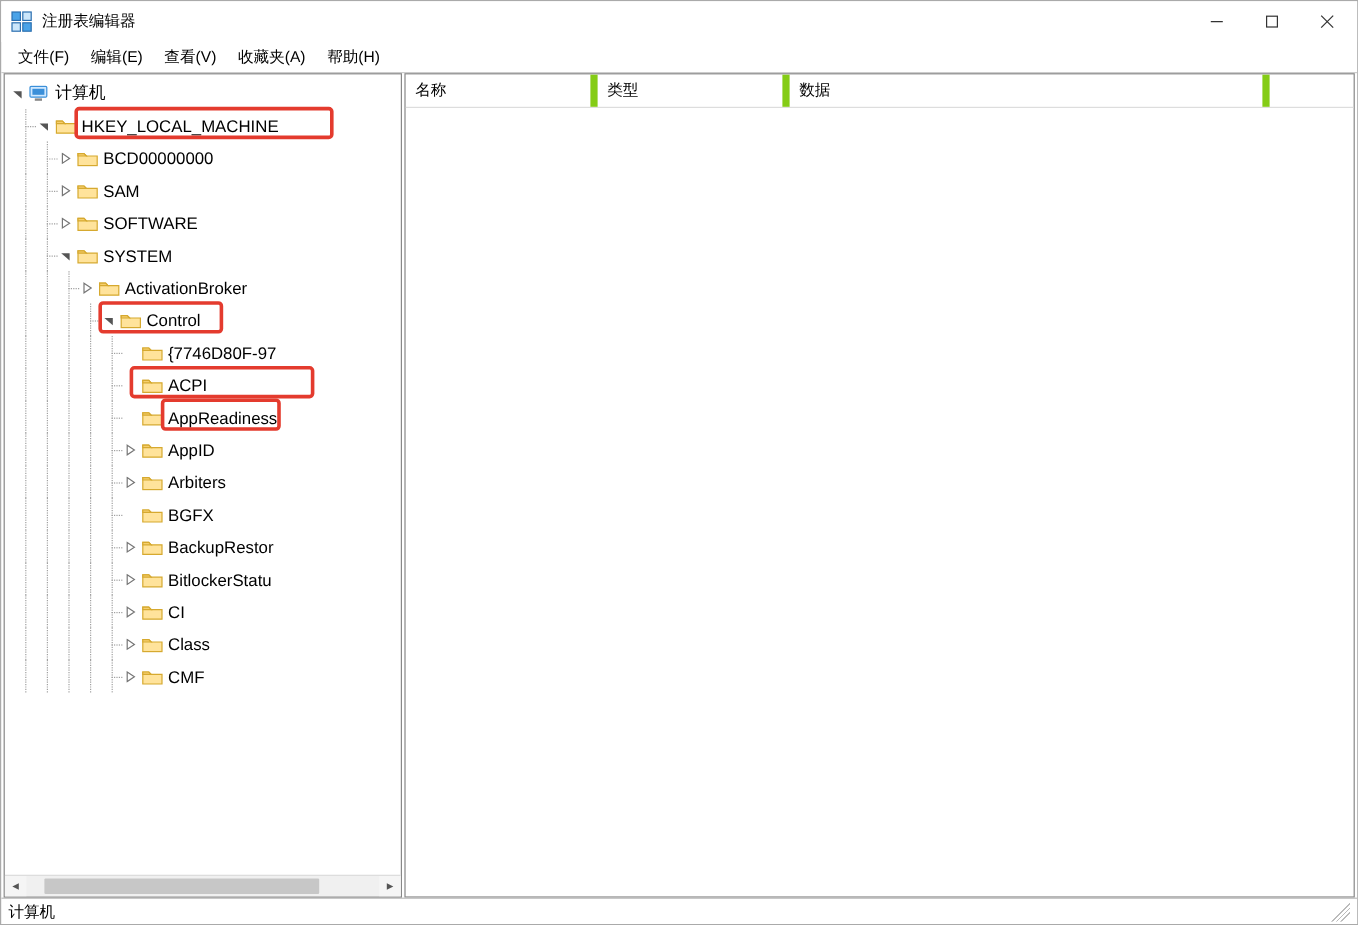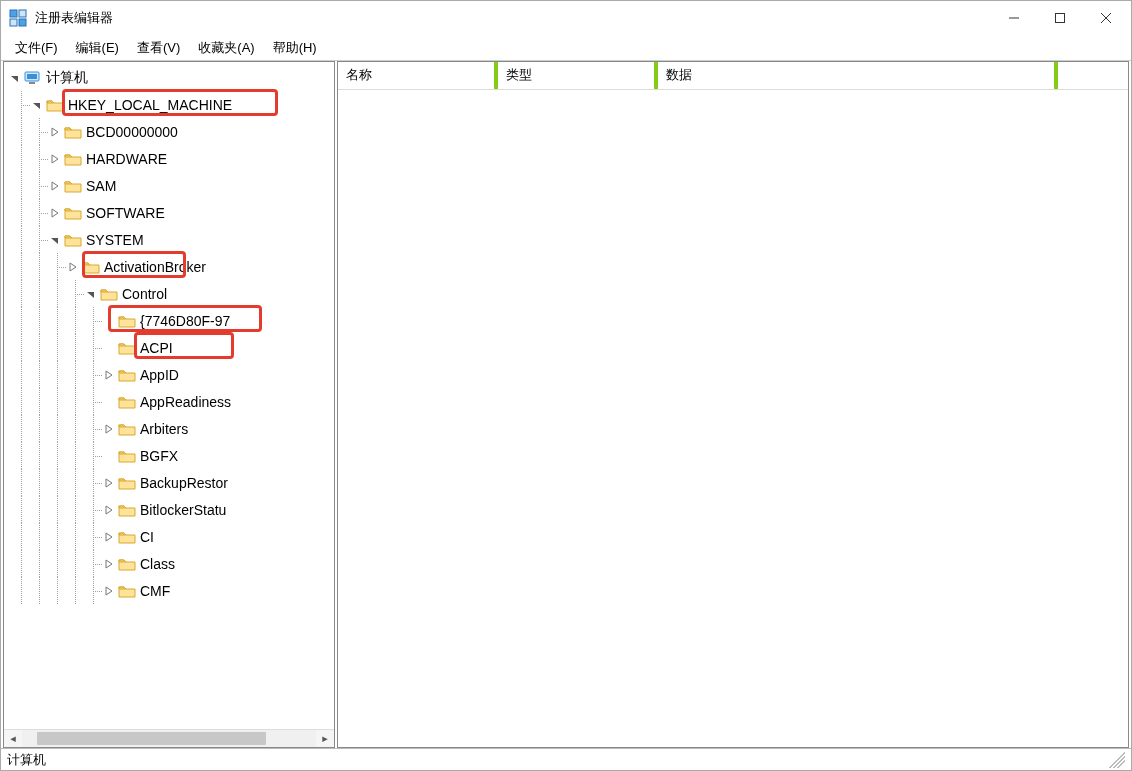--- a/index.html
+++ b/index.html
@@ -79,21 +79,21 @@
     display:flex;
     flex-direction:column;
     overflow:hidden;
   }
   .list-header {
     display:flex;
     height: 28px;
     border-bottom: 1px solid #ddd;
   }
   .list-header .col {
-    border-right: 4px solid #84cc16;
+    border-right: 6px solid #84cc16;
     padding: 4px 8px;
     font-size: 13px;
   }
   .list-body { flex:1; }
   
   .statusbar {
     height: 22px;
     border-top: 1px solid #bbb;
     padding: 2px 6px;
     font-size: 13px;
@@ -286,37 +286,20 @@
               <svg width="10" height="10" viewBox="0 0 10 10">
                 <path d="M2 1 L8 5 L2 9 Z" fill="none" stroke="#777" stroke-width="1"></path>
               </svg>
             </span>
             <span class="folder-icon">
               <svg width="18" height="14" viewBox="0 0 18 14">
                 <path d="M1 3 L6 3 L8 5 L17 5 L17 13 L1 13 Z" fill="#ffe39b" stroke="#d6a92f"></path>
                 <path d="M1 3 L6 3 L8 5 L1 5 Z" fill="#f6cf6f" stroke="#d6a92f"></path>
               </svg>
             </span>
-            <span class="label">HARDWARE</span>
-          </div>
-          <div class="row">
-            <span class="guide" style="width:8px"></span>
-            <span class="guide v"></span>
-            <span class="guide m"></span>
-            <span class="expander ">
-              <svg width="10" height="10" viewBox="0 0 10 10">
-                <path d="M2 1 L8 5 L2 9 Z" fill="none" stroke="#777" stroke-width="1"></path>
-              </svg>
-            </span>
-            <span class="folder-icon">
-              <svg width="18" height="14" viewBox="0 0 18 14">
-                <path d="M1 3 L6 3 L8 5 L17 5 L17 13 L1 13 Z" fill="#ffe39b" stroke="#d6a92f"></path>
-                <path d="M1 3 L6 3 L8 5 L1 5 Z" fill="#f6cf6f" stroke="#d6a92f"></path>
-              </svg>
-            </span>
             <span class="label">SAM</span>
           </div>
           <div class="row">
             <span class="guide" style="width:8px"></span>
             <span class="guide v"></span>
             <span class="guide m"></span>
             <span class="expander ">
               <svg width="10" height="10" viewBox="0 0 10 10">
                 <path d="M2 1 L8 5 L2 9 Z" fill="none" stroke="#777" stroke-width="1"></path>
               </svg>
@@ -415,48 +398,48 @@
             </span>
             <span class="label">ACPI</span>
           </div>
           <div class="row">
             <span class="guide" style="width:8px"></span>
             <span class="guide v"></span>
             <span class="guide v"></span>
             <span class="guide v"></span>
             <span class="guide v"></span>
             <span class="guide m"></span>
+            <span class="expander "></span>
+            <span class="folder-icon">
+              <svg width="18" height="14" viewBox="0 0 18 14">
+                <path d="M1 3 L6 3 L8 5 L17 5 L17 13 L1 13 Z" fill="#ffe39b" stroke="#d6a92f"></path>
+                <path d="M1 3 L6 3 L8 5 L1 5 Z" fill="#f6cf6f" stroke="#d6a92f"></path>
+              </svg>
+            </span>
+            <span class="label">AppReadiness</span>
+          </div>
+          <div class="row">
+            <span class="guide" style="width:8px"></span>
+            <span class="guide v"></span>
+            <span class="guide v"></span>
+            <span class="guide v"></span>
+            <span class="guide v"></span>
+            <span class="guide m"></span>
             <span class="expander ">
               <svg width="10" height="10" viewBox="0 0 10 10">
                 <path d="M2 1 L8 5 L2 9 Z" fill="none" stroke="#777" stroke-width="1"></path>
               </svg>
             </span>
             <span class="folder-icon">
               <svg width="18" height="14" viewBox="0 0 18 14">
                 <path d="M1 3 L6 3 L8 5 L17 5 L17 13 L1 13 Z" fill="#ffe39b" stroke="#d6a92f"></path>
                 <path d="M1 3 L6 3 L8 5 L1 5 Z" fill="#f6cf6f" stroke="#d6a92f"></path>
               </svg>
             </span>
             <span class="label">AppID</span>
-          </div>
-          <div class="row">
-            <span class="guide" style="width:8px"></span>
-            <span class="guide v"></span>
-            <span class="guide v"></span>
-            <span class="guide v"></span>
-            <span class="guide v"></span>
-            <span class="guide m"></span>
-            <span class="expander "></span>
-            <span class="folder-icon">
-              <svg width="18" height="14" viewBox="0 0 18 14">
-                <path d="M1 3 L6 3 L8 5 L17 5 L17 13 L1 13 Z" fill="#ffe39b" stroke="#d6a92f"></path>
-                <path d="M1 3 L6 3 L8 5 L1 5 Z" fill="#f6cf6f" stroke="#d6a92f"></path>
-              </svg>
-            </span>
-            <span class="label">AppReadiness</span>
           </div>
           <div class="row">
             <span class="guide" style="width:8px"></span>
             <span class="guide v"></span>
             <span class="guide v"></span>
             <span class="guide v"></span>
             <span class="guide v"></span>
             <span class="guide m"></span>
             <span class="expander ">
               <svg width="10" height="10" viewBox="0 0 10 10">

